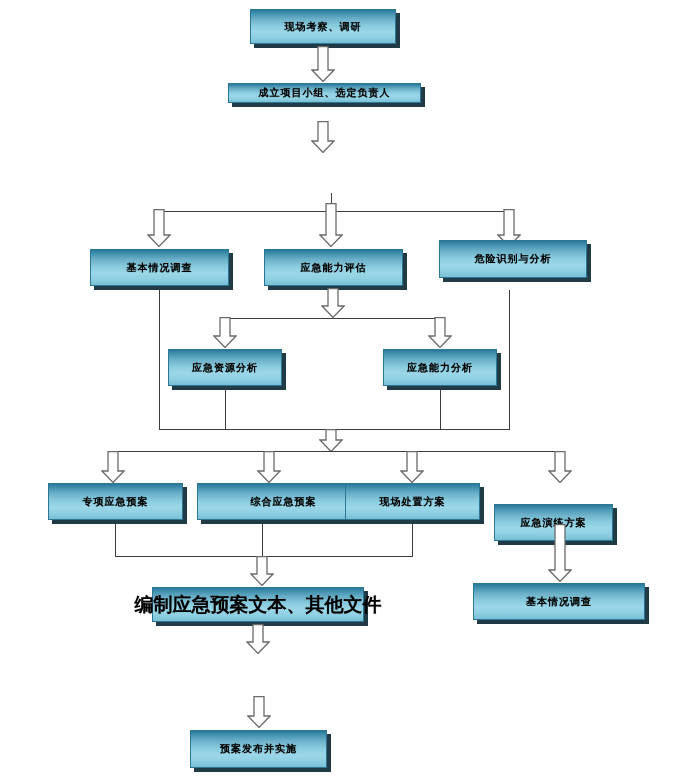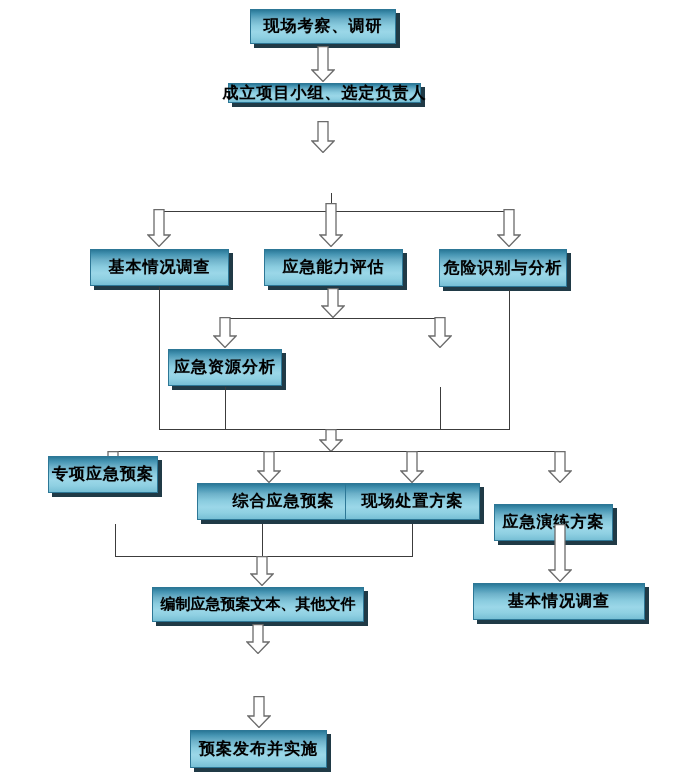--- a/index.html
+++ b/index.html
@@ -10,25 +10,25 @@
     font-family:"DejaVu Sans","Liberation Sans",sans-serif;
     overflow:hidden;
   }
   .box{
     position:absolute;
     box-sizing:border-box;
     background:linear-gradient(180deg,#2a7897 0%,#4594b2 12%,#6db1c9 28%,#8accdf 48%,#9bd7e8 66%,#8fd0e2 82%,#77bfd5 100%);
     border:1px solid #2d7796;
     box-shadow:4px 4px 0 0 #203a46;
     display:flex;align-items:center;justify-content:center;
-    color:#000;font-weight:bold;font-size:16px;
+    color:#000;font-weight:bold;font-size:10px;
     letter-spacing:1px;white-space:nowrap;
     text-shadow:0 0 1px rgba(0,0,0,.35);
   }
-  .box.tight{letter-spacing:0;font-size:15px;}
+  .box.tight{letter-spacing:0;font-size:19px;}
   .vline,.hline{position:absolute;background:#3c3c3c;}
   .vline{width:1px;}
   .hline{height:1px;}
   .barrow{position:absolute;width:24px;line-height:0;}
 </style>
 </head>
 <body>
 
 <div id="canvas">
 
@@ -58,37 +58,40 @@
   <div class="barrow" style="left:497px;top:209px;height:38px"><svg width="24" height="38" viewBox="0 0 24 38">
         <polygon points="7,0.5 17,0.5 17,26 23,26 12,37.5 1,26 7,26" fill="#ffffff" stroke="#6b6b6b" stroke-width="1.3"></polygon>
       </svg></div>
 
   <div class="box" style="left:90px;top:249px;width:139px;height:37px">
     <span>基本情况调查</span>
   </div>
   <div class="box" style="left:264px;top:249px;width:139px;height:37px">
     <span>应急能力评估</span>
   </div>
-  <div class="box" style="left:439px;top:249px;width:128px;height:38px">
+  <div class="box" style="left:439px;top:240px;width:148px;height:38px">
     <span>危险识别与分析</span>
   </div>
 
   <div class="barrow" style="left:321px;top:288px;height:30px"><svg width="24" height="30" viewBox="0 0 24 30">
         <polygon points="7,0.5 17,0.5 17,18 23,18 12,29.5 1,18 7,18" fill="#ffffff" stroke="#6b6b6b" stroke-width="1.3"></polygon>
       </svg></div>
   <div class="hline" style="left:225px;top:318px;width:216px"></div>
   <div class="barrow" style="left:213px;top:317px;height:31px"><svg width="24" height="31" viewBox="0 0 24 31">
         <polygon points="7,0.5 17,0.5 17,19 23,19 12,30.5 1,19 7,19" fill="#ffffff" stroke="#6b6b6b" stroke-width="1.3"></polygon>
       </svg></div>
   <div class="barrow" style="left:428px;top:317px;height:31px"><svg width="24" height="31" viewBox="0 0 24 31">
         <polygon points="7,0.5 17,0.5 17,19 23,19 12,30.5 1,19 7,19" fill="#ffffff" stroke="#6b6b6b" stroke-width="1.3"></polygon>
       </svg></div>
 
   <div class="box" style="left:168px;top:349px;width:114px;height:37px">
     <span>应急资源分析</span>
+  </div>
+  <div class="box" style="left:383px;top:349px;width:114px;height:37px">
+    <span>应急能力分析</span>
   </div>
 
   <div class="vline" style="left:159px;top:287px;height:142px"></div>
   <div class="vline" style="left:509px;top:290px;height:139px"></div>
   <div class="vline" style="left:225px;top:387px;height:42px"></div>
   <div class="vline" style="left:440px;top:387px;height:42px"></div>
   <div class="hline" style="left:159px;top:429px;width:351px"></div>
   <div class="barrow" style="left:319px;top:429px;height:23px"><svg width="24" height="23" viewBox="0 0 24 23">
         <polygon points="7,0.5 17,0.5 17,11 23,11 12,22.5 1,11 7,11" fill="#ffffff" stroke="#6b6b6b" stroke-width="1.3"></polygon>
       </svg></div>
@@ -100,21 +103,21 @@
   <div class="barrow" style="left:257px;top:451px;height:32px"><svg width="24" height="32" viewBox="0 0 24 32">
         <polygon points="7,0.5 17,0.5 17,20 23,20 12,31.5 1,20 7,20" fill="#ffffff" stroke="#6b6b6b" stroke-width="1.3"></polygon>
       </svg></div>
   <div class="barrow" style="left:400px;top:451px;height:32px"><svg width="24" height="32" viewBox="0 0 24 32">
         <polygon points="7,0.5 17,0.5 17,20 23,20 12,31.5 1,20 7,20" fill="#ffffff" stroke="#6b6b6b" stroke-width="1.3"></polygon>
       </svg></div>
   <div class="barrow" style="left:548px;top:451px;height:32px"><svg width="24" height="32" viewBox="0 0 24 32">
         <polygon points="7,0.5 17,0.5 17,20 23,20 12,31.5 1,20 7,20" fill="#ffffff" stroke="#6b6b6b" stroke-width="1.3"></polygon>
       </svg></div>
 
-  <div class="box" style="left:48px;top:456px;width:110px;height:37px">
+  <div class="box" style="left:48px;top:483px;width:135px;height:37px">
     <span>专项应急预案</span>
   </div>
   <div class="box" style="left:197px;top:483px;width:173px;height:37px">
     <span>综合应急预案</span>
   </div>
   <div class="box" style="left:345px;top:483px;width:135px;height:37px">
     <span>现场处置方案</span>
   </div>
   <div class="box" style="left:494px;top:504px;width:119px;height:37px">
     <span>应急演练方案</span>

